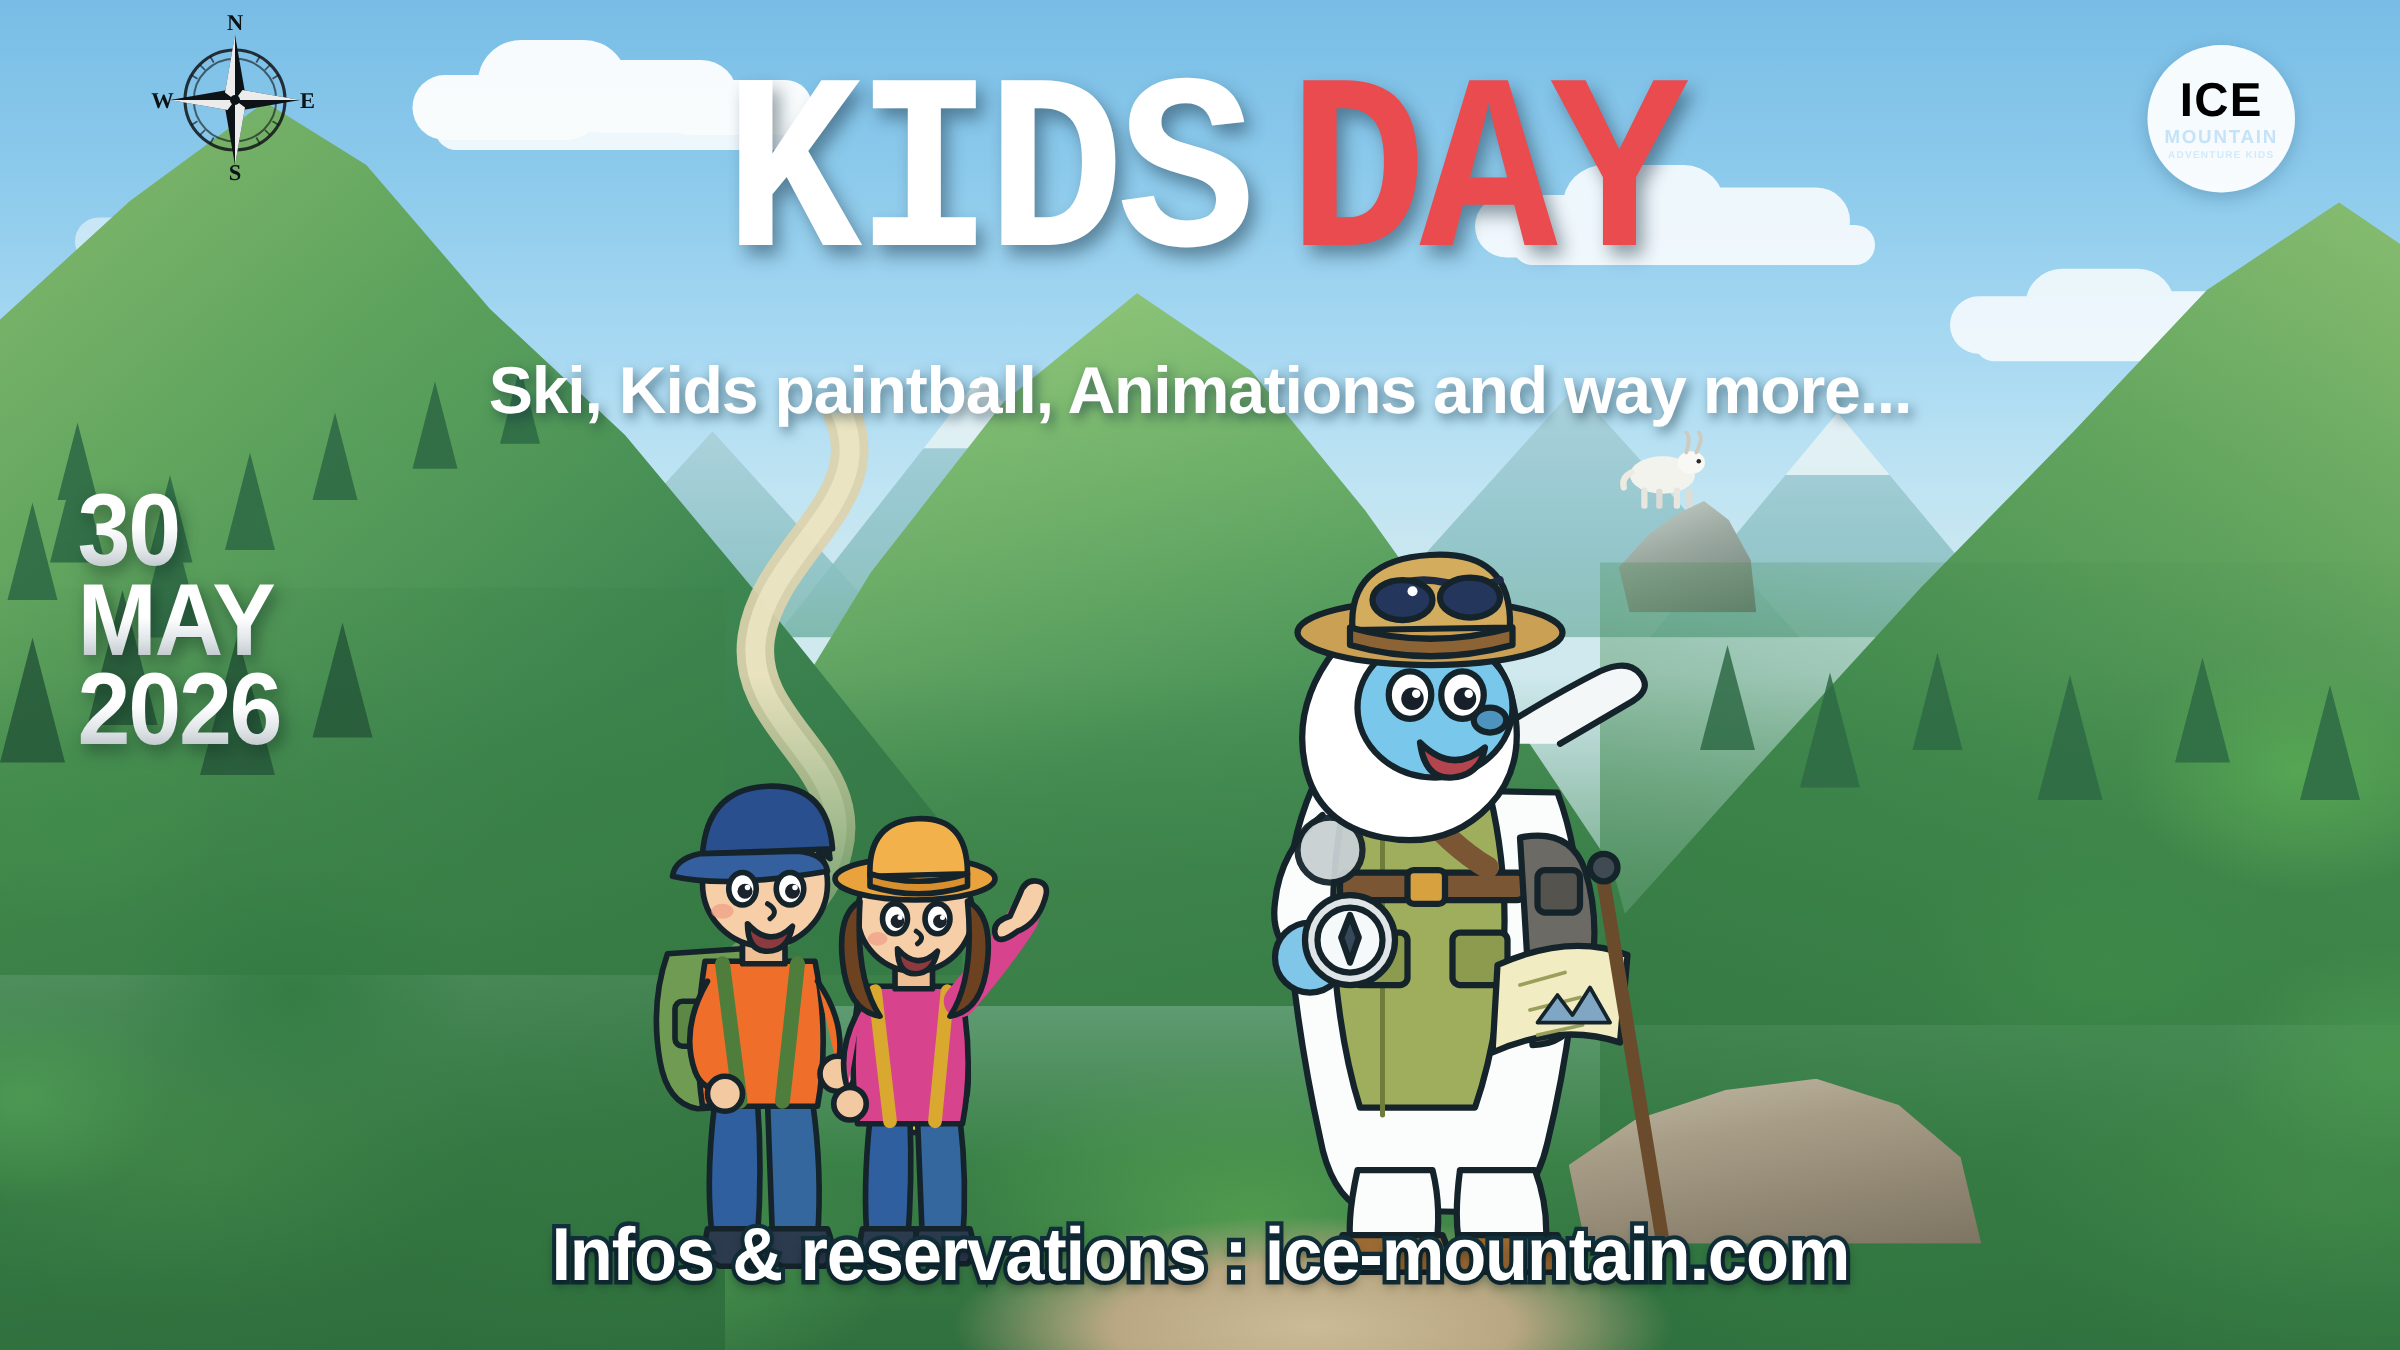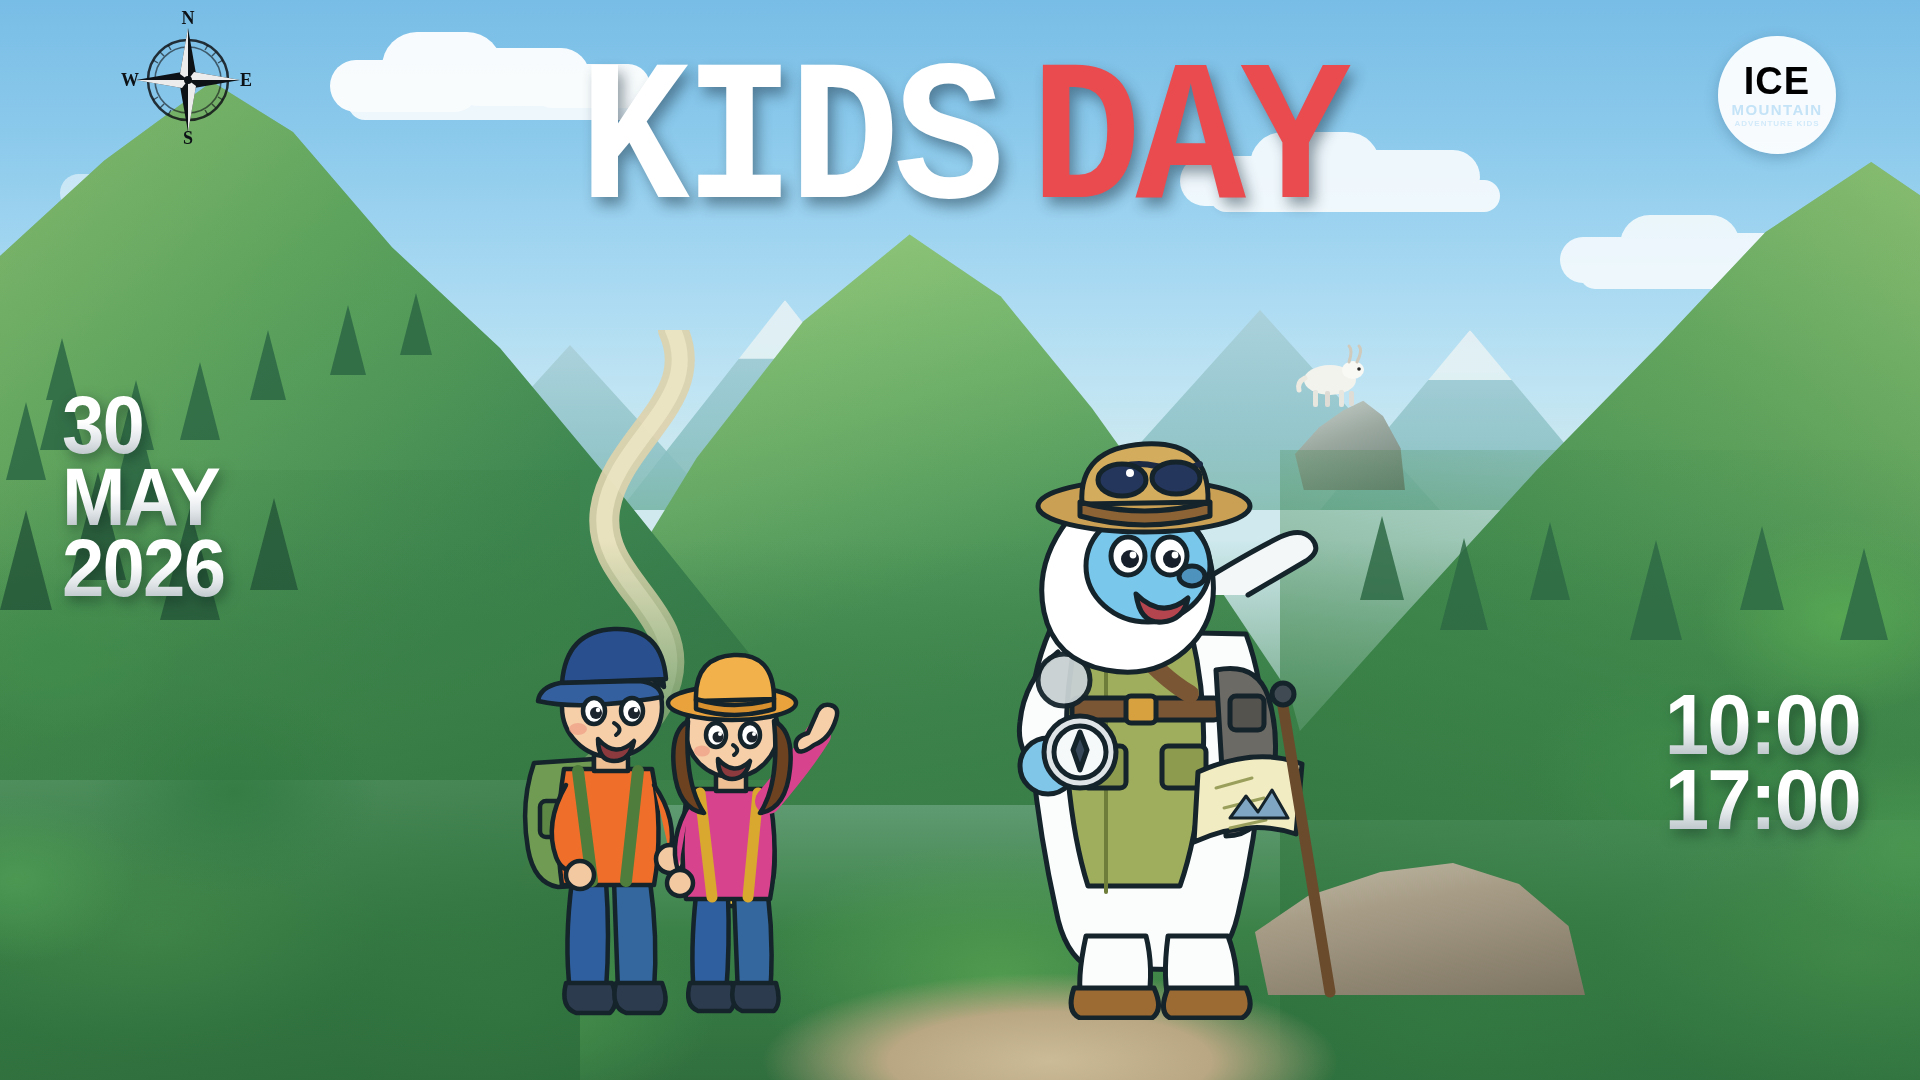--- a/index.html
+++ b/index.html
@@ -640,26 +640,26 @@
   <div class="logo">
     <div class="logo-ice">ICE</div>
     <div class="logo-mountain">MOUNTAIN</div>
     <div class="logo-sub">ADVENTURE KIDS</div>
   </div>
 
   <div class="title-row">
     <span class="word title-kids">KIDS</span><span class="word title-day">DAY</span>
   </div>
 
+  <div class="subtitle">Ski, Kids paintball, Animations and way more...</div>
 
   <div class="date-block">
     <span class="date-line">30</span>
     <span class="date-line">MAY</span>
     <span class="date-line">2026</span>
   </div>
 
-  <div class="time-block">
-    <span class="time-line">10:00</span>
-    <span class="time-line">17:00</span>
-  </div>
-
+
+  <div class="footer">
+    <span class="footer-text">Infos &amp; reservations : ice-mountain.com</span>
+  </div>
 
 </div>
 
 </body></html>

